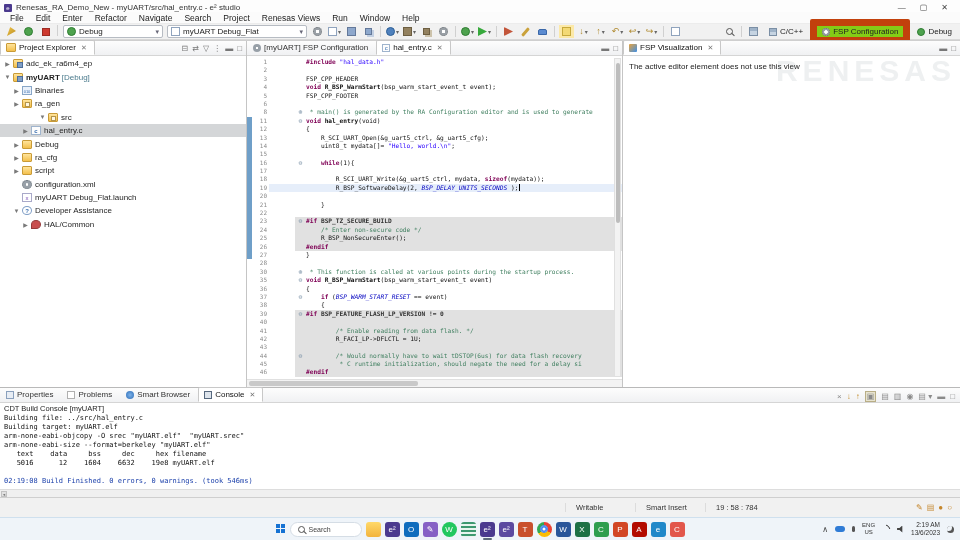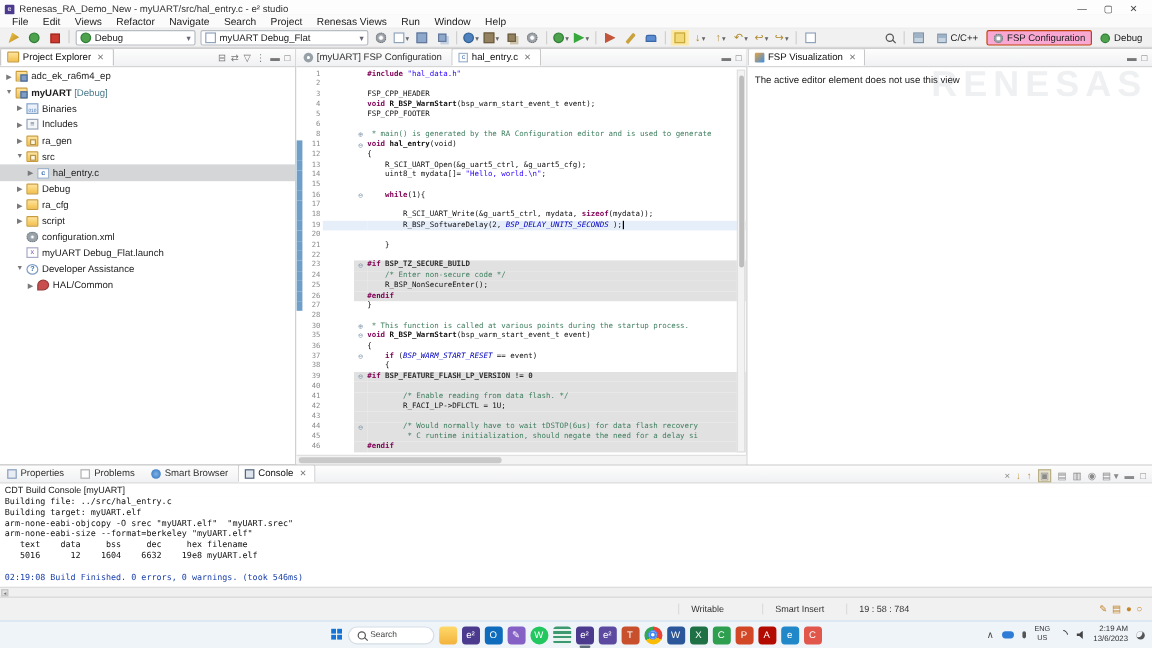--- a/index.html
+++ b/index.html
@@ -35,21 +35,21 @@
   .g-run { background:#37a93c; clip-path:polygon(0 0,100% 50%,0 100%); }
   .g-ext { background:#c2553a; clip-path:polygon(0 0,100% 50%,0 100%); border-radius:1px; }
   .g-pencil { background:#caa23c; width:3px; height:10px; transform:rotate(40deg); border-radius:1px; }
   .g-paint { background:#5b8bd0; width:9px; height:6px; border-radius:2px 2px 0 0; border:1px solid #3a67a8; }
   .g-mark { background:#f3d975; border:1px solid #c7a93c; }
   .glyph { font-size:9px; color:#b08a2e; line-height:1; }
   .glyph.nav { color:#b08a2e; }
   .caret-sm { font-size:6px; color:#666; margin-left:1px; }
   .tb-right { margin-left:auto; display:flex; align-items:center; }
   .persp { display:flex; align-items:center; gap:3px; padding:1px 5px; border-radius:2px; font-size:8px; color:#222; margin-left:2px; }
-  .persp.active { background:#f9a8d4; border:1px solid #c2410c; }
+  .persp.active { background:#84cc16; border:7px solid #c2410c; }
   .search-glyph { width:7px; height:7px; border:1px solid #555; border-radius:50%; position:relative; display:inline-block; }
   .search-glyph::after { content:""; position:absolute; width:4px; height:1px; background:#555; right:-3px; bottom:-1px; transform:rotate(45deg); }
   .grid-ico { width:9px; height:9px; background:linear-gradient(#9fb3c8 50%,#c6d4e2 50%); border:1px solid #7b8fa5; }
 
   
   .main { flex:1; display:flex; min-height:0; border-top:1px solid #cfcfcf; }
   .panel-hdr { height:15px; background:linear-gradient(#fdfdfd,#f0f1f3); border-bottom:1px solid #d5d5d5; display:flex; align-items:flex-end; flex:none; }
   .tab { display:flex; align-items:center; gap:3px; font-size:8px; color:#333; padding:2px 7px 2px 5px; border:1px solid transparent; }
   .tab.active { background:#fff; border-color:#c8c8c8; border-bottom-color:#fff; border-radius:2px 2px 0 0; color:#111; }
   .tab .x { color:#777; font-size:7px; margin-left:2px; }
@@ -175,21 +175,21 @@
     <span class="win-controls">
       <span>—</span>
       <span>▢</span>
       <span>✕</span>
     </span>
   </div>
 
   <div class="menubar" id="menubar">
       <span class="menu-item">File</span>
       <span class="menu-item">Edit</span>
-      <span class="menu-item">Views</span>
+      <span class="menu-item">Enter</span>
       <span class="menu-item">Refactor</span>
       <span class="menu-item">Navigate</span>
       <span class="menu-item">Search</span>
       <span class="menu-item">Project</span>
       <span class="menu-item">Renesas Views</span>
       <span class="menu-item">Run</span>
       <span class="menu-item">Window</span>
       <span class="menu-item">Help</span>
     </div>
 
@@ -348,29 +348,24 @@
             <span class="tlabel bold">myUART</span>
             <span class="suffix">[Debug]</span>
           </div>
           <div class="trow" style="padding-left: 12px;">
             <span class="arrow">▶</span>
             <span class="tico tico-binaries"></span>
             <span class="tlabel">Binaries</span>
           </div>
           <div class="trow" style="padding-left: 12px;">
             <span class="arrow">▶</span>
-            <span class="tico tico-includes"></span>
-            <span class="tlabel">Includes</span>
-          </div>
-          <div class="trow" style="padding-left: 12px;">
-            <span class="arrow">▶</span>
             <span class="tico tf tico-src-folder"></span>
             <span class="tlabel">ra_gen</span>
           </div>
-          <div class="trow" style="padding-left: 12px;">
+          <div class="trow" style="padding-left: 12px; margin-left: 26px;">
             <span class="arrow">▼</span>
             <span class="tico tf tico-src-folder"></span>
             <span class="tlabel">src</span>
           </div>
           <div class="trow sel" style="padding-left: 21px;">
             <span class="arrow">▶</span>
             <span class="tico tico-c-file"></span>
             <span class="tlabel">hal_entry.c</span>
           </div>
           <div class="trow" style="padding-left: 12px;">

